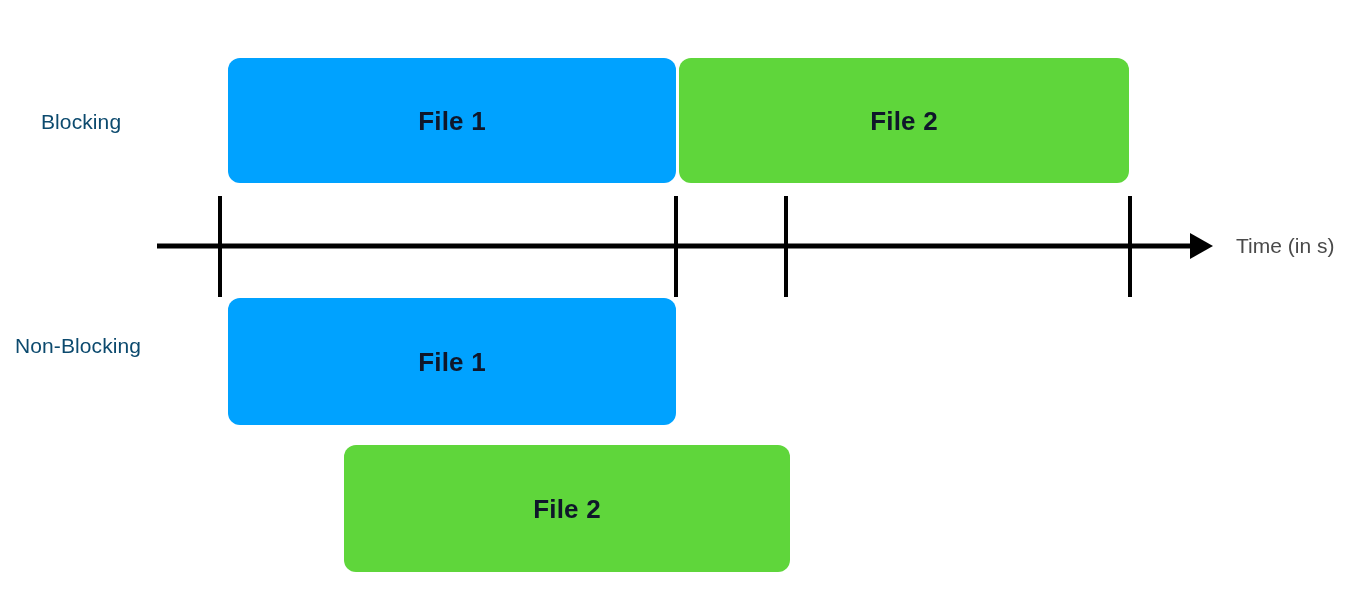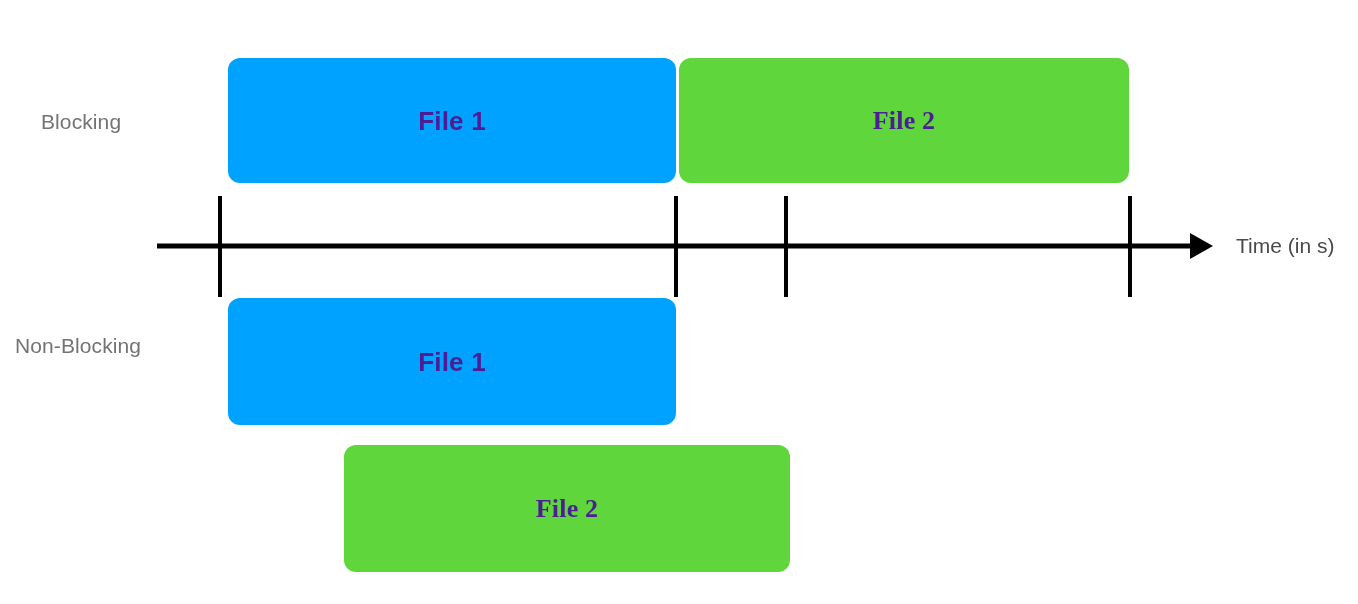--- a/index.html
+++ b/index.html
@@ -14,21 +14,21 @@
     position: relative;
     width: 1358px;
     height: 604px;
     background: #ffffff;
     overflow: hidden;
   }
 
   
   .row-label {
     position: absolute;
-    color: #737373;
+    color: #0c4a6e;
     font-size: 21px;
     font-weight: 400;
     line-height: 1;
     white-space: nowrap;
     letter-spacing: 0.1px;
   }
   #label-blocking {
     left: 41px;
     top: 111px;
   }
@@ -40,29 +40,29 @@
   
   .bar {
     position: absolute;
     border-radius: 12px;
     display: flex;
     align-items: center;
     justify-content: center;
     box-sizing: border-box;
   }
   .bar-text {
-    color: #4c1d95;
+    color: #0f172a;
     font-size: 26px;
     font-weight: bold;
     letter-spacing: 0.2px;
     line-height: 1;
     user-select: none;
   }
   .bar-blue  { background: #00a2ff; }
-  .bar-green { background: #5fd63b; font-family: Liberation Serif, serif; }
+  .bar-green { background: #5fd63b; }
 
   
   #bar-blocking-file1 {
     left: 228px;
     top: 58px;
     width: 448px;
     height: 125px;
   }
   #bar-blocking-file2 {
     left: 679px;

